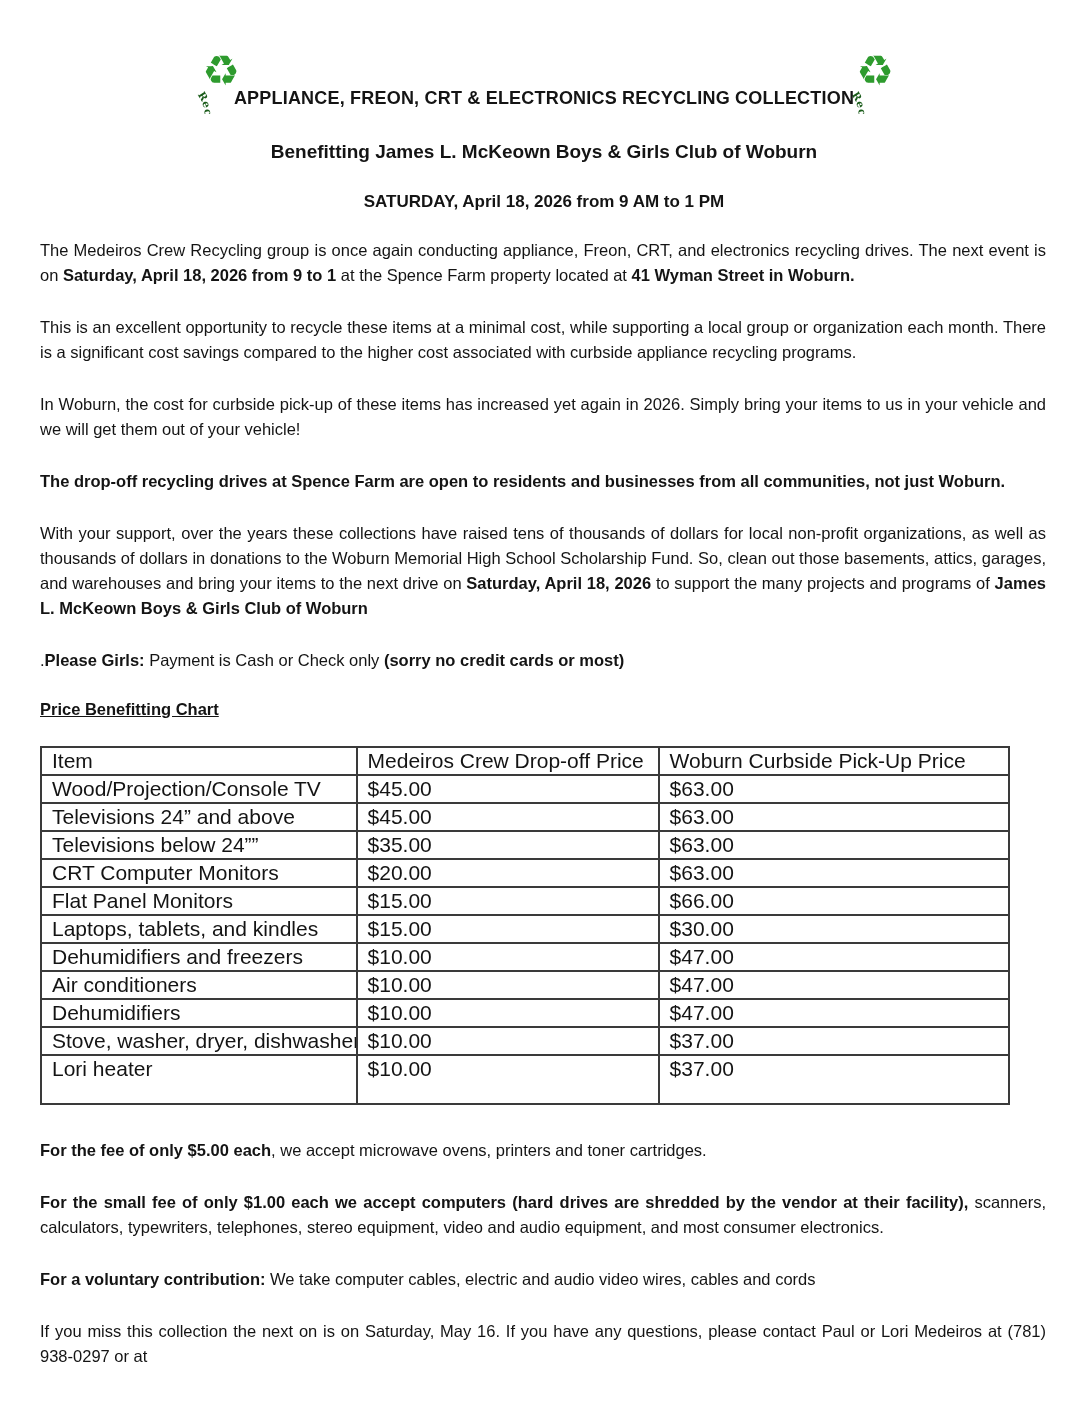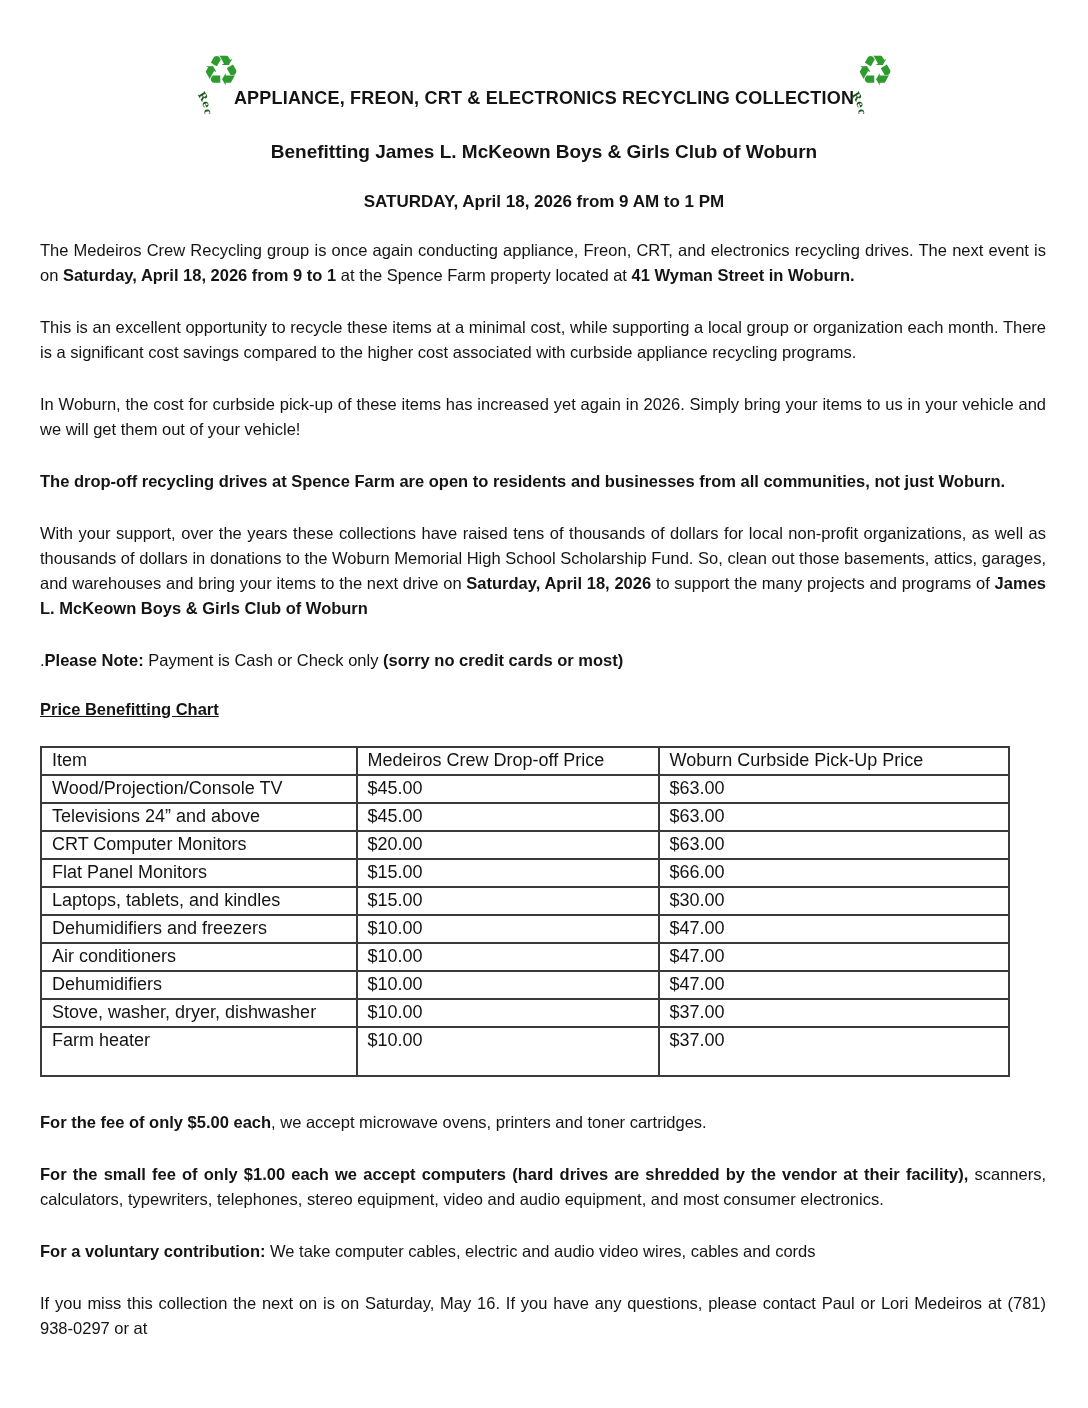--- a/index.html
+++ b/index.html
@@ -44,21 +44,21 @@
   
   table.price {
     width: 970px;
     border-collapse: collapse;
     margin: 0 0 33px 0;
     table-layout: fixed;
   }
   table.price th, table.price td {
     border: 2px solid #3a3a3a;
     padding: 2px 6px 3px 10px;
-    font-size: 18px;
+    font-size: 21px;
     line-height: 21px;
     text-align: left;
     font-weight: 400;
     overflow: hidden;
     white-space: nowrap;
   }
   table.price col.c1 { width: 32.6%; }
   table.price col.c2 { width: 31.2%; }
   table.price col.c3 { width: 36.2%; }
   table.price tbody tr:last-child td { padding-bottom: 24px; }
@@ -95,21 +95,21 @@
     <div class="hline dateline">SATURDAY, April 18, 2026 from 9 AM to 1 PM</div>
   </div>
 
   <div class="content">
 
     <p><span>The Medeiros Crew Recycling group is once again conducting appliance, Freon, CRT, and electronics recycling drives. The next event is on </span><span class="b">Saturday, April 18, 2026 from 9 to 1</span><span> at the Spence Farm property located at </span><span class="b">41 Wyman Street in Woburn.</span></p>
     <p><span>This is an excellent opportunity to recycle these items at a minimal cost, while supporting a local group or organization each month. There is a significant cost savings compared to the higher cost associated with curbside appliance recycling programs.</span></p>
     <p><span>In Woburn, the cost for curbside pick-up of these items has increased yet again in 2026. Simply bring your items to us in your vehicle and we will get them out of your vehicle!</span></p>
     <p><span class="b">The drop-off recycling drives at Spence Farm are open to residents and businesses from all communities, not just Woburn.</span></p>
     <p><span> With your support, over the years these collections have raised tens of thousands of dollars for local non-profit organizations, as well as thousands of dollars in donations to the Woburn Memorial High School Scholarship Fund.  So, clean out those basements, attics, garages, and warehouses and bring your items to the next drive on </span><span class="b">Saturday, April 18, 2026</span><span> to support the many projects and programs of </span><span class="b">James L. McKeown Boys &amp; Girls Club of Woburn</span></p>
-    <p><span>.</span><span class="b">Please Note:</span><span> Payment is Cash or Check only </span><span class="b">(sorry no credit cards or most)</span></p>
+    <p><span>.</span><span class="b">Please Girls:</span><span> Payment is Cash or Check only </span><span class="b">(sorry no credit cards or most)</span></p>
 
     <h2 class="chart-heading">Price Benefitting Chart</h2>
 
     <table class="price">
       <colgroup>
           <col class="c1">
           <col class="c2">
           <col class="c3">
         </colgroup>
       <thead>
@@ -121,20 +121,25 @@
       </thead>
       <tbody>
           <tr>
             <td>Wood/Projection/Console TV</td>
             <td class="b">$45.00</td>
             <td>$63.00</td>
           </tr>
           <tr>
             <td>Televisions 24” and above</td>
             <td class="b">$45.00</td>
+            <td>$63.00</td>
+          </tr>
+          <tr>
+            <td>Televisions below 24””</td>
+            <td class="b">$35.00</td>
             <td>$63.00</td>
           </tr>
           <tr>
             <td>CRT Computer Monitors</td>
             <td class="b">$20.00</td>
             <td>$63.00</td>
           </tr>
           <tr>
             <td>Flat Panel Monitors</td>
             <td class="b">$15.00</td>
@@ -159,21 +164,21 @@
             <td>Dehumidifiers</td>
             <td class="b">$10.00</td>
             <td>$47.00</td>
           </tr>
           <tr>
             <td>Stove, washer, dryer, dishwasher</td>
             <td class="b">$10.00</td>
             <td>$37.00</td>
           </tr>
           <tr>
-            <td>Farm heater</td>
+            <td>Lori heater</td>
             <td class="b">$10.00</td>
             <td>$37.00</td>
           </tr>
         </tbody>
     </table>
 
     <p><span class="b">For the fee of only $5.00 each</span><span>, we accept microwave ovens, printers and toner cartridges.</span></p>
     <p><span class="b">For the small fee of only $1.00 each we accept computers (hard drives are shredded by the vendor at their facility),</span><span> scanners, calculators, typewriters, telephones, stereo equipment, video and audio equipment, and most consumer electronics.</span></p>
     <p><span class="b">For a voluntary contribution:</span><span> We take computer cables, electric and audio video wires, cables and cords</span></p>
     <p><span>If you miss this collection the next on is on Saturday, May 16. If you have any questions, please contact Paul or Lori Medeiros at (781) 938-0297 or at </span></p>

